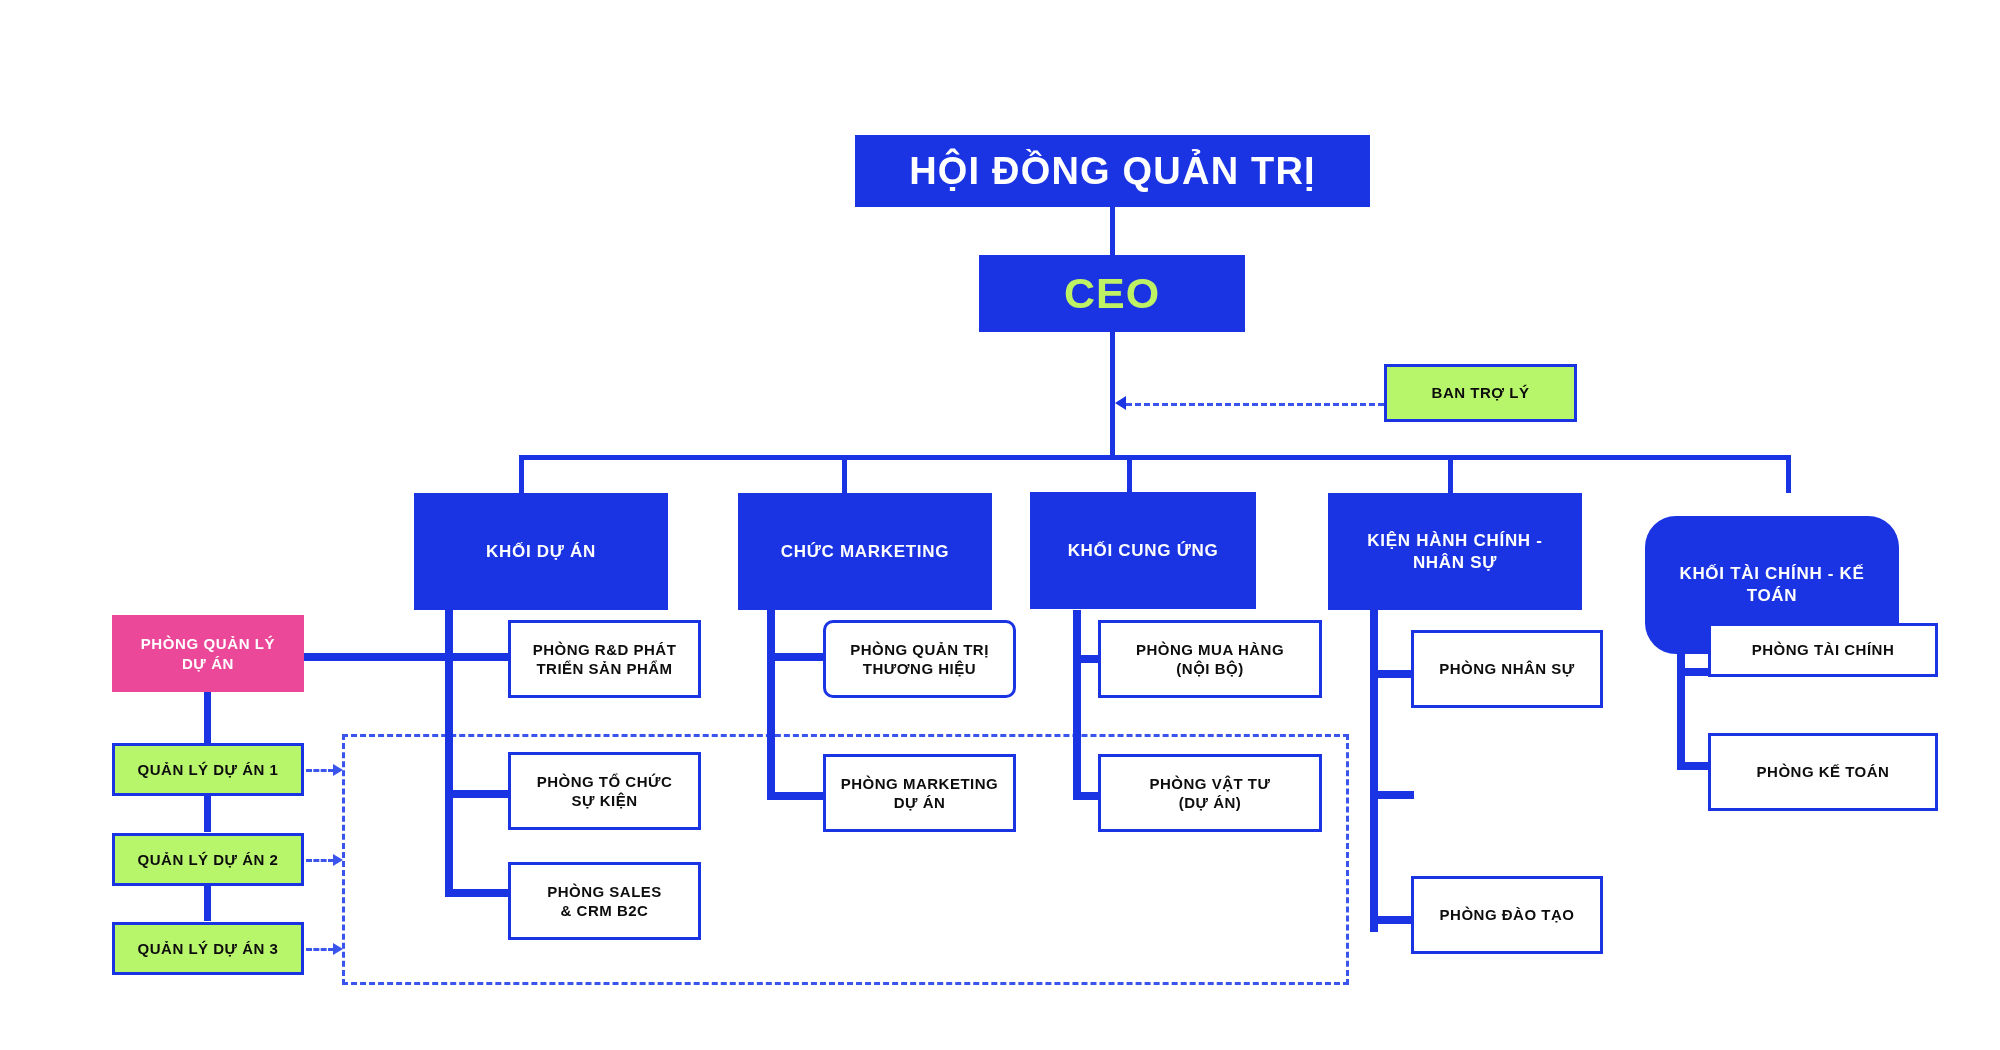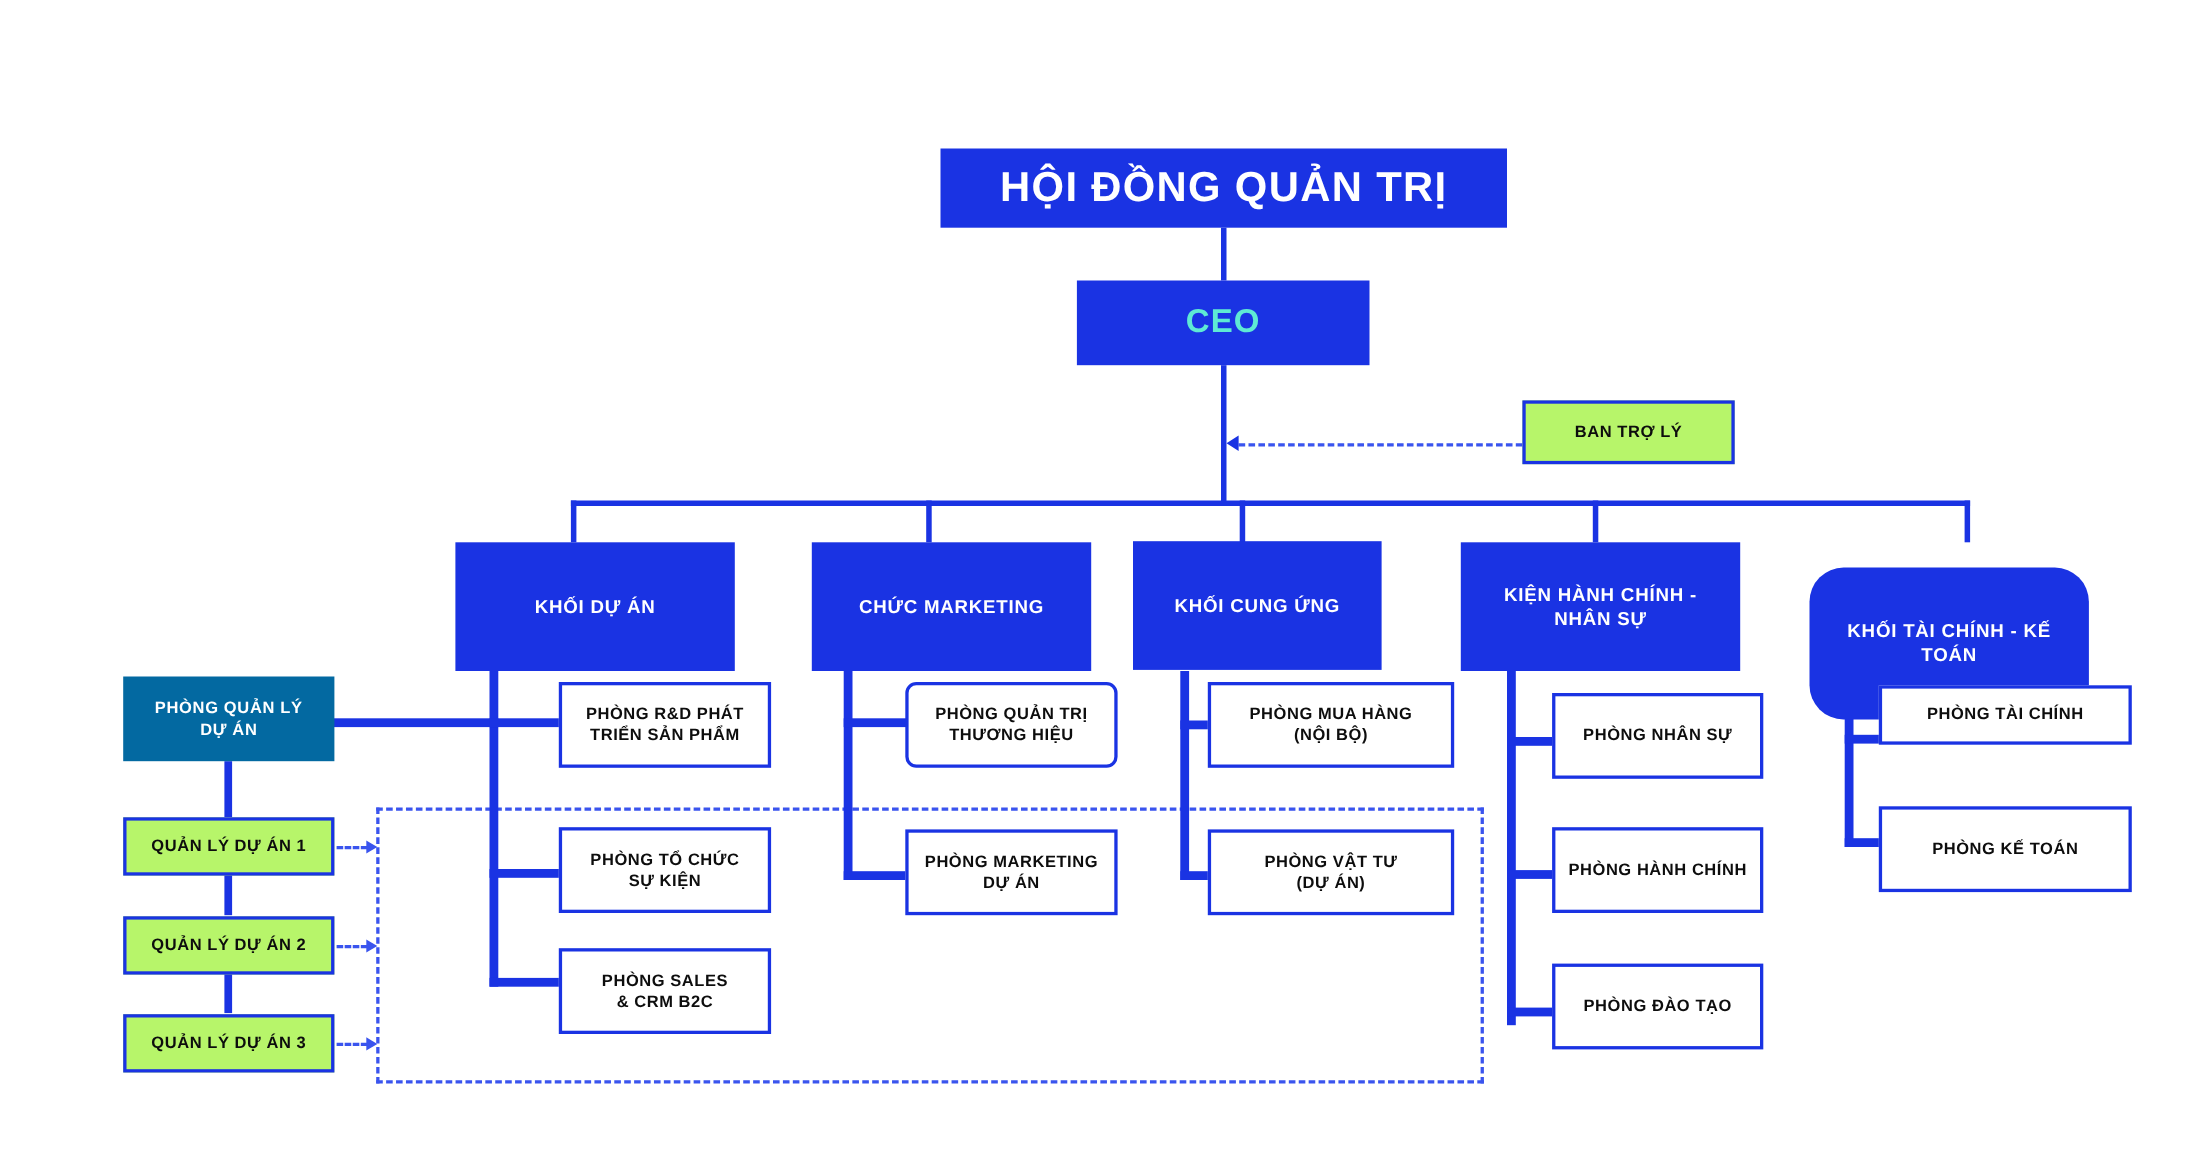--- a/index.html
+++ b/index.html
@@ -28,29 +28,29 @@
     z-index:5;
   }
   .node span{display:block;white-space:pre-line;}
 
   
   .n-board{
     background:#1a33e3;color:#ffffff;
     font-weight:700;font-size:38px;letter-spacing:1.2px;
   }
   .n-ceo{
-    background:#1a33e3;color:#5eead4;
-    font-weight:700;font-size:30px;letter-spacing:1px;
+    background:#1a33e3;color:#bef264;
+    font-weight:700;font-size:43px;letter-spacing:1px;
   }
   .n-div{
     background:#1a33e3;color:#ffffff;
     font-weight:700;font-size:17px;letter-spacing:.7px;
   }
   .n-blue-sub{
-    background:#0369a1;color:#ffffff;
+    background:#ec4899;color:#ffffff;
     font-weight:700;font-size:15px;letter-spacing:.6px;
   }
   
   .n-dept{
     background:#ffffff;color:#0d0d0d;
     border:3px solid #1a33e3;
     font-weight:700;font-size:15px;letter-spacing:.5px;
   }
   
   .n-green{
@@ -219,23 +219,20 @@
   </div>
 
   <div class="wire" style="left:1370px;top:610px;width:8px;height:322px;"></div>
   <div class="wire" style="left:1370px;top:670px;width:44px;height:8px;"></div>
   <div class="wire" style="left:1370px;top:791px;width:44px;height:8px;"></div>
   <div class="wire" style="left:1370px;top:916px;width:44px;height:8px;"></div>
 
   <div class="node n-dept" style="left:1411px;top:630px;width:192px;height:78px;">
     <span>PHÒNG NHÂN SỰ</span>
   </div>
-  <div class="node n-dept" style="left:1411px;top:752px;width:192px;height:78px;">
-    <span>PHÒNG HÀNH CHÍNH</span>
-  </div>
   <div class="node n-dept" style="left:1411px;top:876px;width:192px;height:78px;">
     <span>PHÒNG ĐÀO TẠO</span>
   </div>
 
   <div class="wire" style="left:1677px;top:610px;width:8px;height:160px;"></div>
   <div class="wire" style="left:1677px;top:668px;width:34px;height:8px;"></div>
   <div class="wire" style="left:1677px;top:762px;width:34px;height:8px;"></div>
 
   <div class="node n-dept" style="left:1708px;top:623px;width:230px;height:54px;">
     <span>PHÒNG TÀI CHÍNH</span>

